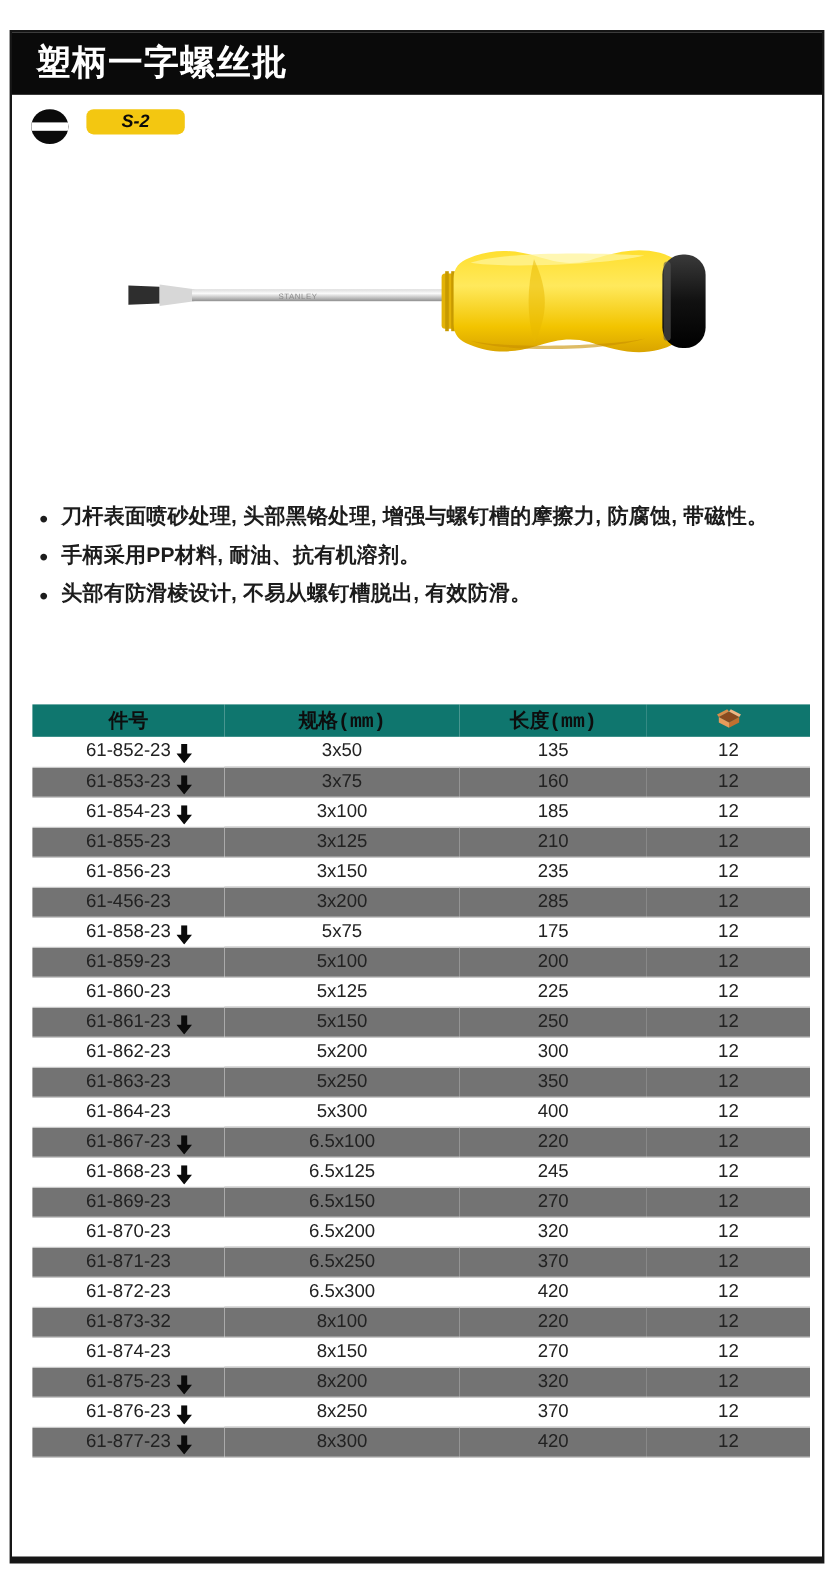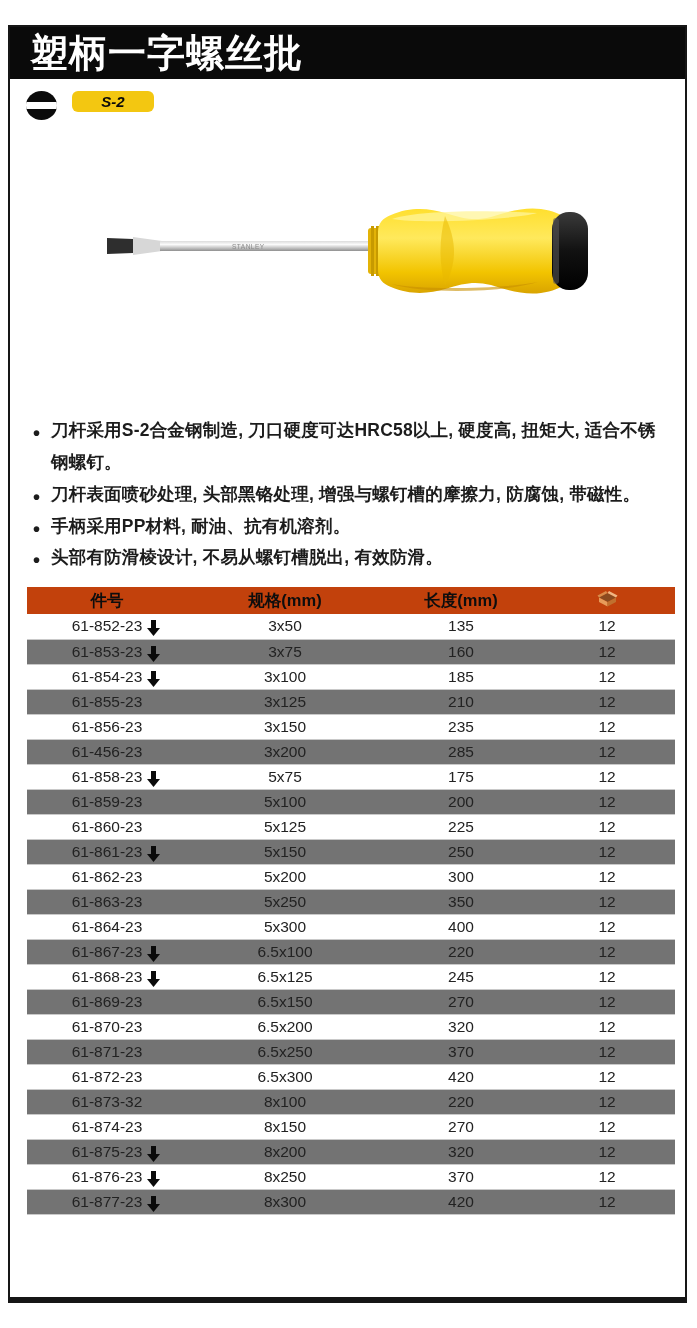--- a/index.html
+++ b/index.html
@@ -5,21 +5,21 @@
   * { margin:0; padding:0; box-sizing:border-box; }
   html,body { width:697px; height:1328px; background:#ffffff;
     font-family:"Liberation Sans","DejaVu Sans",sans-serif; color:#1c1c1c; }
   body { position:relative; }
 
   .page-frame { position:absolute; left:8px; top:25px; width:679px; height:1278px;
     background:#ffffff; border:2px solid #161616; border-bottom-width:6px; }
 
   .title-bar { height:52px; background:#0a0a0a; display:flex; align-items:center;
     padding-left:20px; }
-  .title-bar h1 { color:#ffffff; font-size:38px; font-weight:bold; letter-spacing:1px; }
+  .title-bar h1 { color:#ffffff; font-size:29px; font-weight:bold; letter-spacing:1px; }
 
   .badge-row { display:flex; align-items:flex-start; gap:15px; margin:12px 0 0 16px; height:30px; }
   .slot-icon { width:31px; height:29px; border-radius:50%; background:#0b0b0b;
     position:relative; overflow:hidden; flex:0 0 auto; }
   .slot-icon::after { content:""; position:absolute; left:0; right:0; top:11px; height:7px;
     background:#ffffff; }
   .tip-badge { height:21px; min-width:82px; padding:0 14px; border-radius:6px;
     display:flex; align-items:center; justify-content:center;
     font-style:italic; font-weight:bold; font-size:15px; color:#0a0a0a; }
 
@@ -111,35 +111,34 @@
       <path d="M320,92 C350,99 440,96 466,90 C430,101 350,102 320,92 Z" fill="#c89000" opacity="0.6"></path>
 
       <path d="M373,24 C385,50 385,70 373,94 C367,70 367,48 373,24 Z" fill="#e8b800" opacity="0.5"></path>
 
       <rect x="480" y="20" width="36" height="78" rx="17" fill="url(#capG)"></rect>
       <rect x="481" y="26" width="6" height="66" rx="3" fill="#555555" opacity="0.6"></rect>
     </svg>
   </div>
 
   <ul class="features">
-    <li>刀杆采用S-2合金钢制造, 刀口硬度可达HRC58以上, 硬度高, 扭矩大, 适合不锈钢螺钉。</li>
     <li>刀杆表面喷砂处理, 头部黑铬处理, 增强与螺钉槽的摩擦力, 防腐蚀, 带磁性。</li>
     <li>手柄采用PP材料, 耐油、抗有机溶剂。</li>
     <li>头部有防滑棱设计, 不易从螺钉槽脱出, 有效防滑。</li>
   </ul>
 
   <table class="parts">
     <colgroup>
       <col class="col-part">
         <col class="col-spec">
         <col class="col-len">
         <col class="col-pack">
     </colgroup>
     <thead>
-      <tr style="background:#c2410c;">
+      <tr style="background:#0f766e;font-family:Liberation Mono, monospace;">
         <th>件号</th>
         <th>规格(mm)</th>
         <th>长度(mm)</th>
         <th>
           <span class="hdr-icon">
             <svg width="21" height="17" viewBox="0 0 21 17">
               <polygon points="10.5,3 19,7.5 10.5,12 2,7.5" fill="#8a4a1f"></polygon>
               <polygon points="2,7.5 10.5,12 10.5,16.5 2,12" fill="#e79b5a"></polygon>
               <polygon points="19,7.5 10.5,12 10.5,16.5 19,12" fill="#c0702f"></polygon>
               <polygon points="10.5,3 19,7.5 20.5,5.5 12,1" fill="#f0b582"></polygon>

